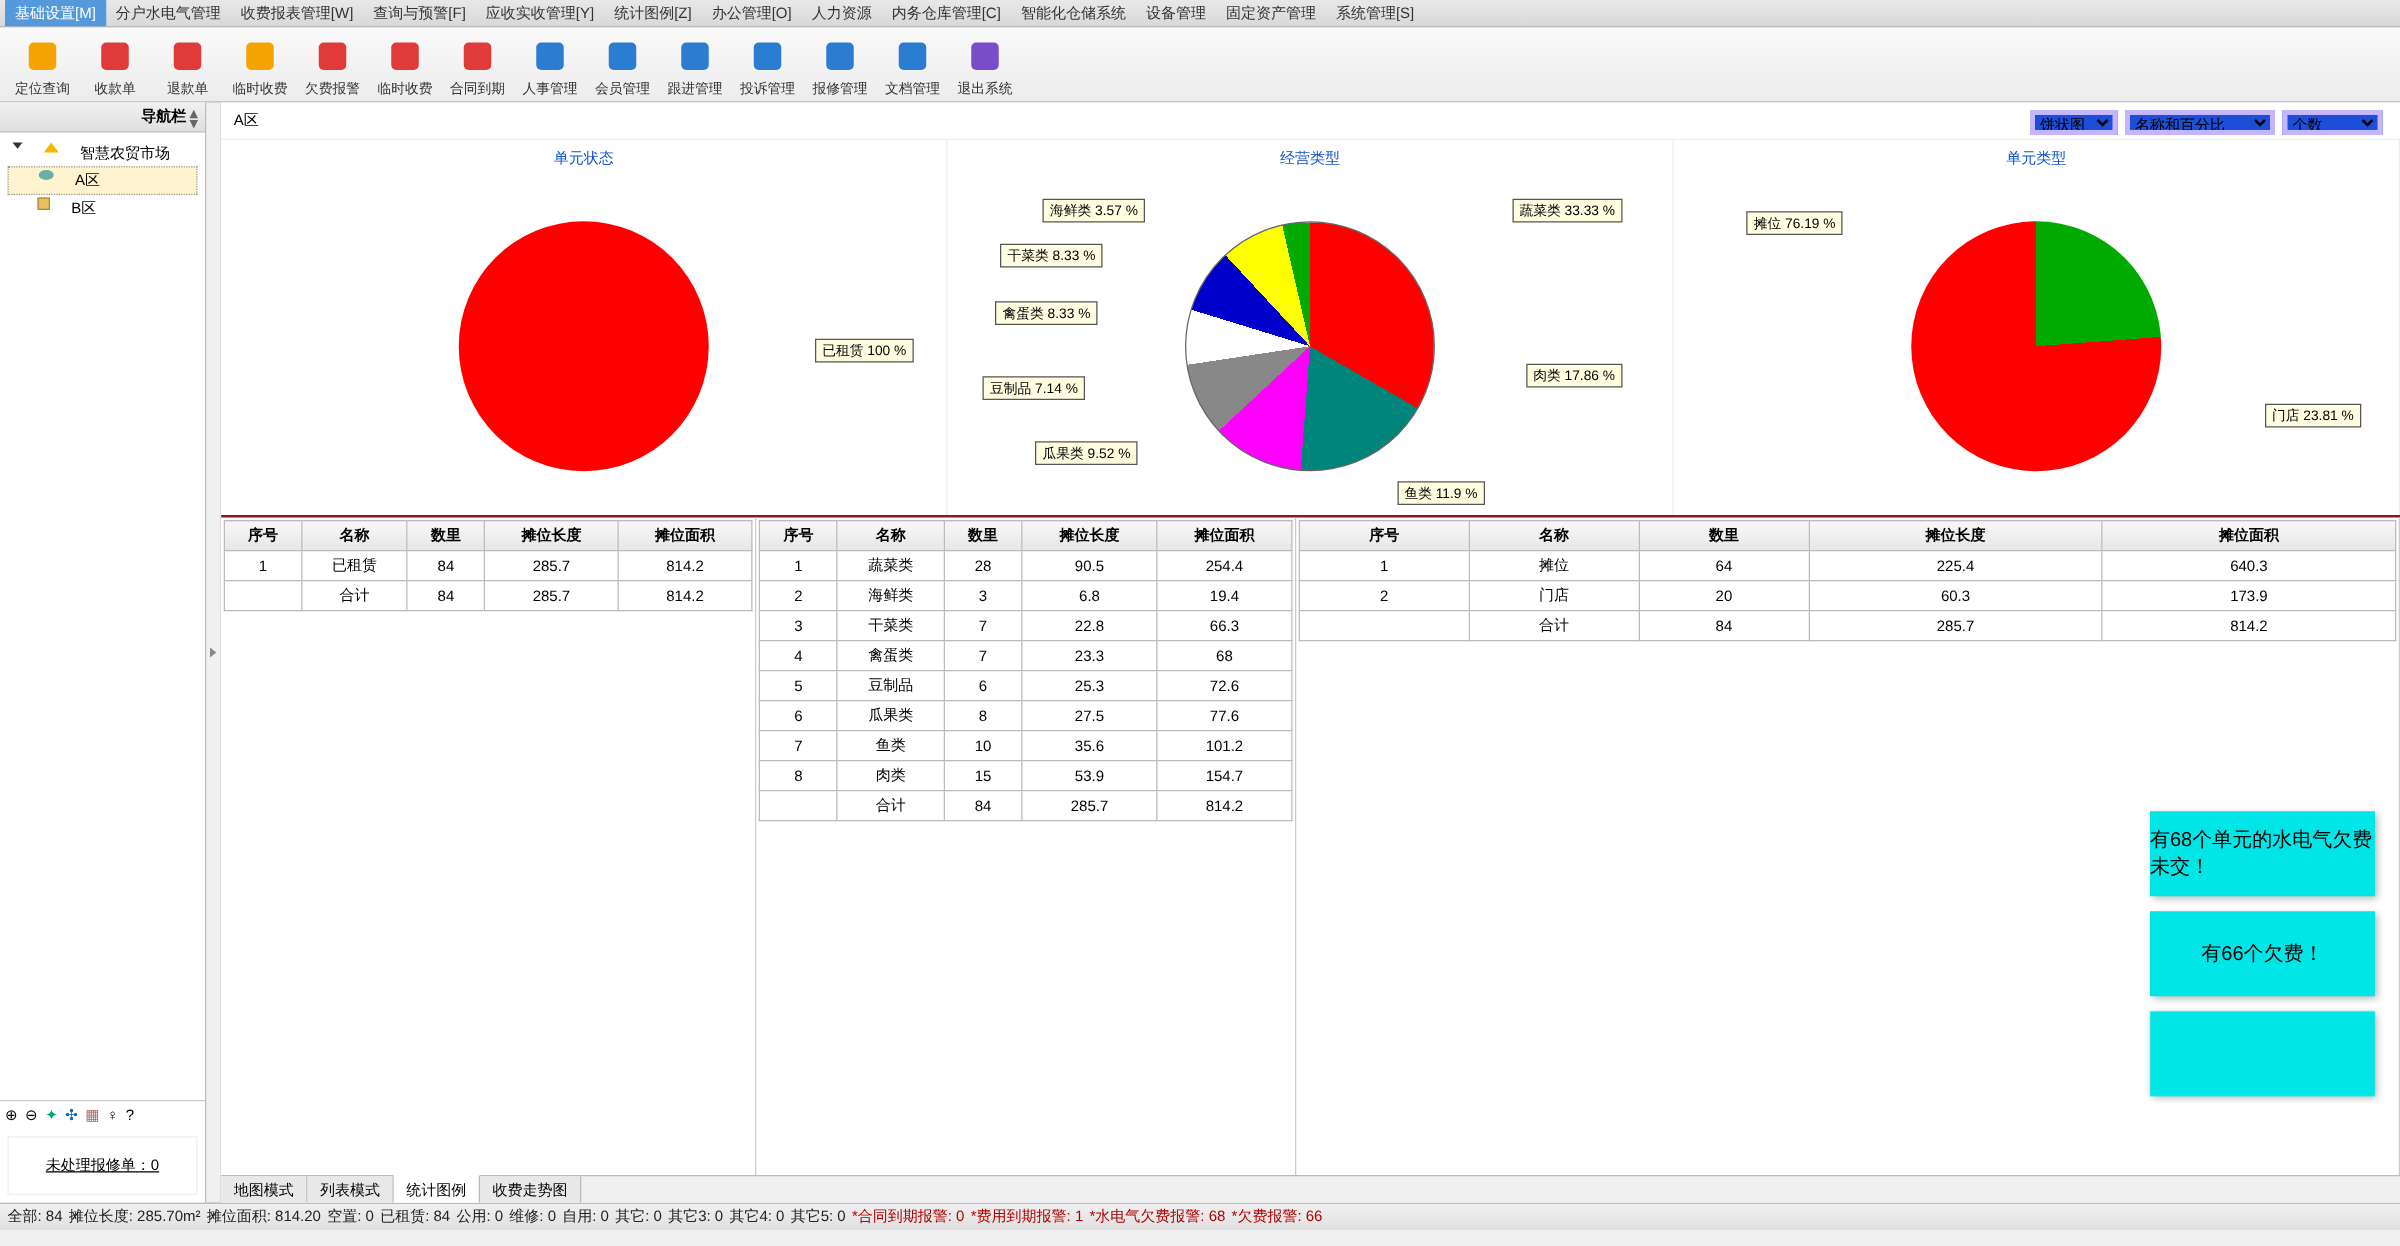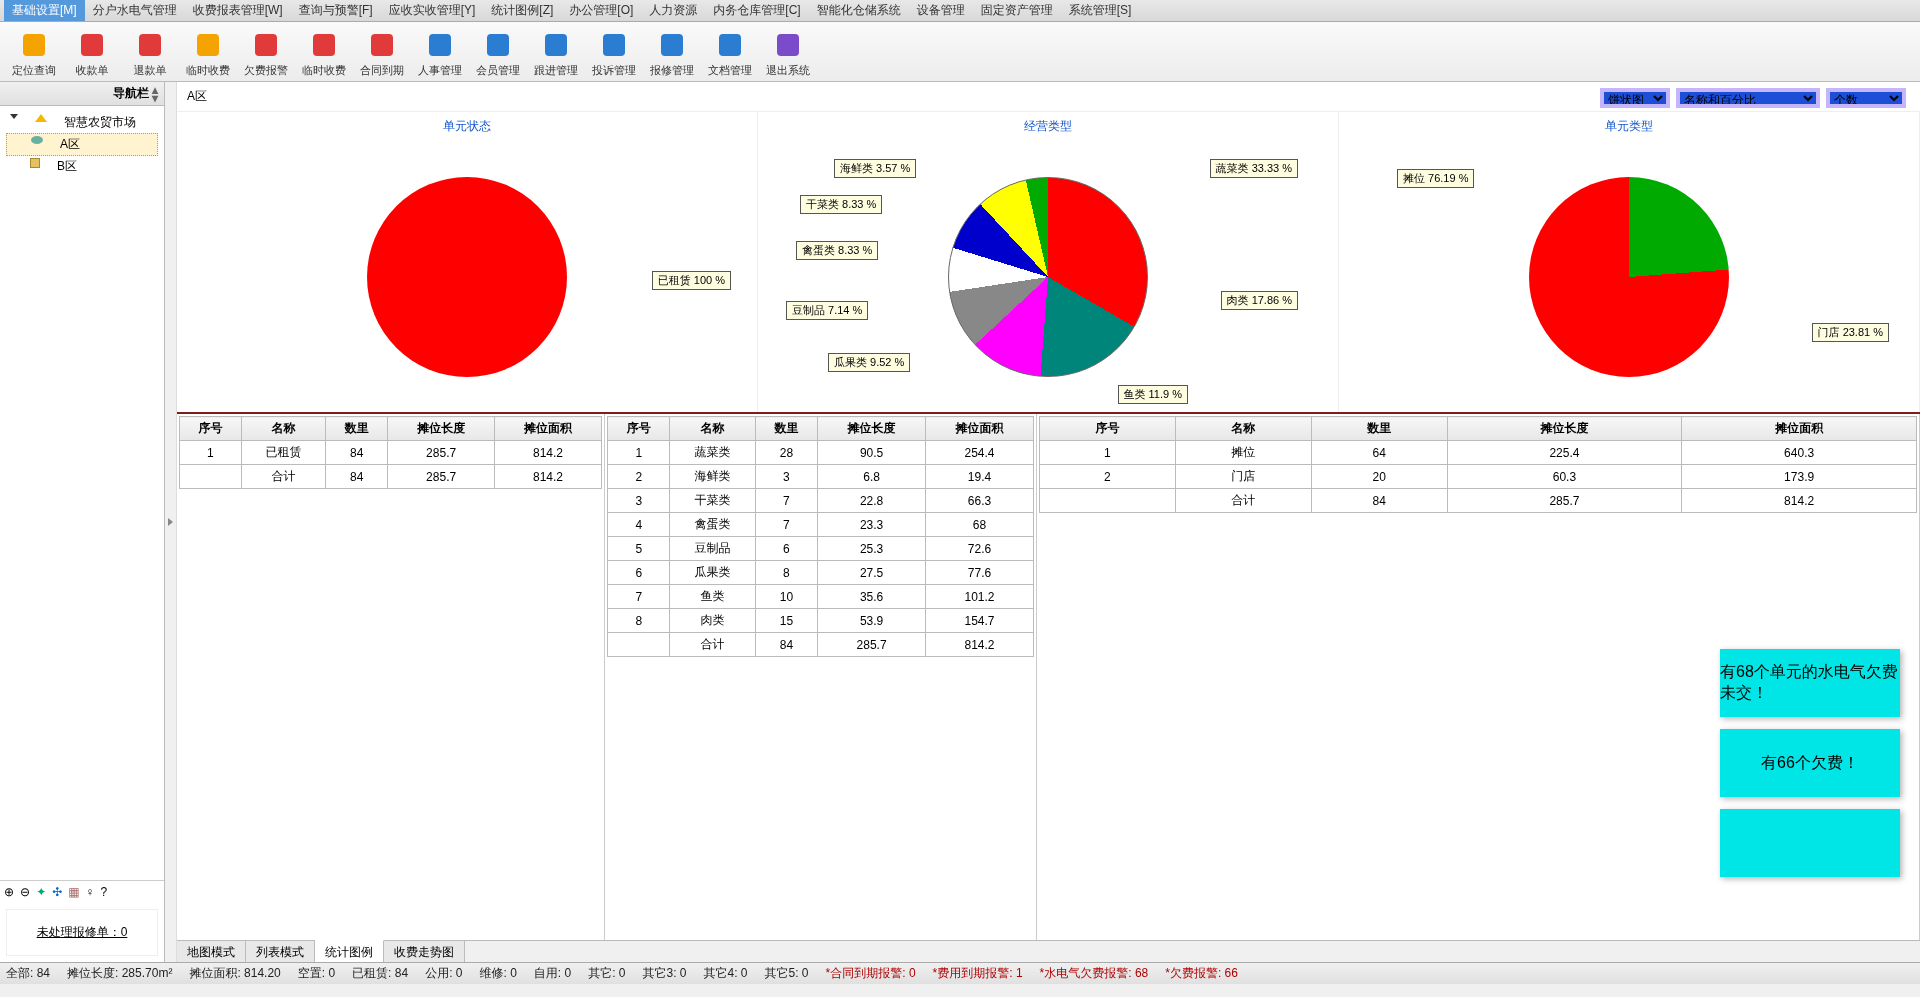--- a/index.html
+++ b/index.html
@@ -35,21 +35,21 @@
 .callout{position:absolute;background:#fffde0;border:1px solid #555;padding:1px 5px;font-size:11px;white-space:nowrap}
 .tables-row{display:flex;flex:1;border-top:2px solid #7f1d1d}
 .table-block{border-right:1px solid #ccc;padding:2px}
 .tb1{width:428px}.tb2{width:432px}.tb3{flex:1}
 table{border-collapse:collapse;width:100%}
 th,td{border:1px solid #bbb;padding:3px 4px;text-align:center;font-size:12px}
 th{background:linear-gradient(#f7f7f7,#e7e7e7)}
 .bottom-tabs{border-top:1px solid #bbb;background:#f0f0f0;height:22px;display:flex}
 .bottom-tabs span{padding:3px 10px;border-right:1px solid #bbb;background:#e8e8e8}
 .bottom-tabs span.active{background:#fff;border-top:1px solid #fff;margin-top:-1px}
-.statusbar{background:linear-gradient(#f0f0f0,#e0e0e0);border-top:1px solid #aaa;height:22px;display:flex;align-items:center;padding:0 6px;gap:17px;font-size:12px;color:#222}
+.statusbar{background:linear-gradient(#f0f0f0,#e0e0e0);border-top:1px solid #aaa;height:22px;display:flex;align-items:center;padding:0 6px;gap:5px;font-size:12px;color:#222}
 .statusbar .warn{color:#b00000}
 .toast{position:fixed;right:20px;width:180px;height:68px;background:#00e5e5;color:#000;display:flex;align-items:center;justify-content:center;font-size:16px;box-shadow:2px 2px 6px rgba(0,0,0,.3)}
 .toast1{bottom:280px}.toast2{bottom:200px}.toast3{bottom:120px}
 .watermark{position:fixed;right:30px;bottom:50px;font-size:38px;color:rgba(255,255,255,.8);font-weight:300;pointer-events:none;letter-spacing:2px}
 .collapse-handle{width:12px;display:flex;align-items:center;justify-content:center;color:#888;border-right:1px solid #ddd;cursor:pointer}
 .tri{display:inline-block;width:0;height:0}
 .tri-r{border-top:4px solid transparent;border-bottom:4px solid transparent;border-left:5px solid #888}
 .tri-d{border-left:4px solid transparent;border-right:4px solid transparent;border-top:5px solid #333}
 .house-icon{display:inline-block;width:0;height:0;border-left:6px solid transparent;border-right:6px solid transparent;border-bottom:8px solid #f5b800;position:relative}
 .eye-icon{display:inline-block;width:12px;height:8px;background:#6ab0a0;border-radius:50%}
@@ -230,21 +230,21 @@
 
   <div class="collapse-handle">
       <span class="tri tri-r"></span>
     </div>
 
   <div class="content">
     <div class="content-top">
       <span class="zone-label">A区</span>
       <div class="selectors">
         <select style="width:70px"><option>饼状图</option></select>
-        <select style="width:144px"><option>名称和百分比</option></select>
+        <select style="width:120px"><option>名称和百分比</option></select>
         <select style="width:80px"><option>个数</option></select>
       </div>
     </div>
 
     <div class="charts-row">
       <div class="chart-block">
         <div class="chart-title">单元状态</div>
         <div class="pie-wrap">
           <div class="pie1"></div>
           <div class="callout" style="right:26px;top:48%">已租赁 100 %</div>

